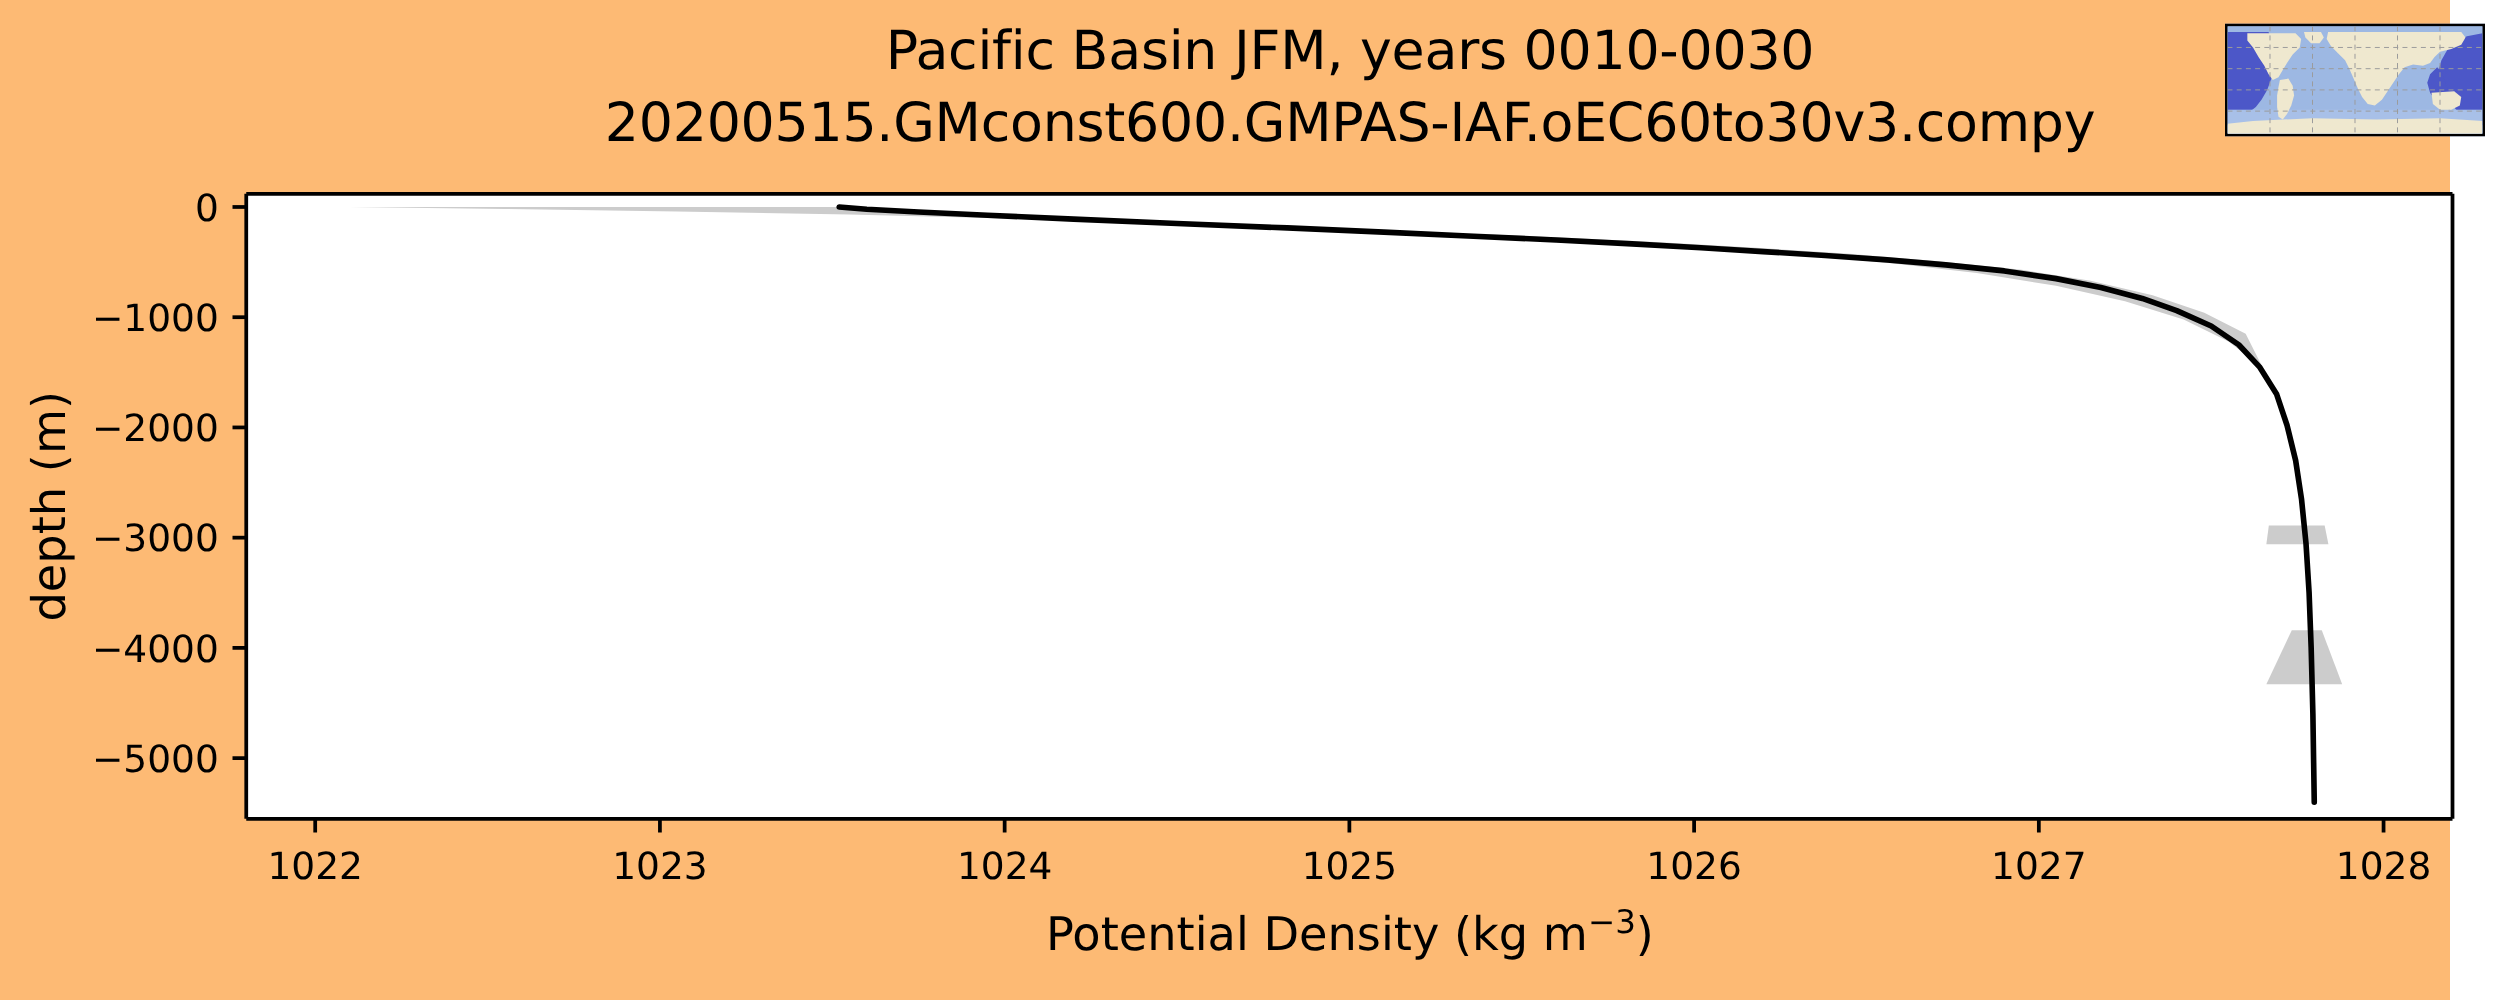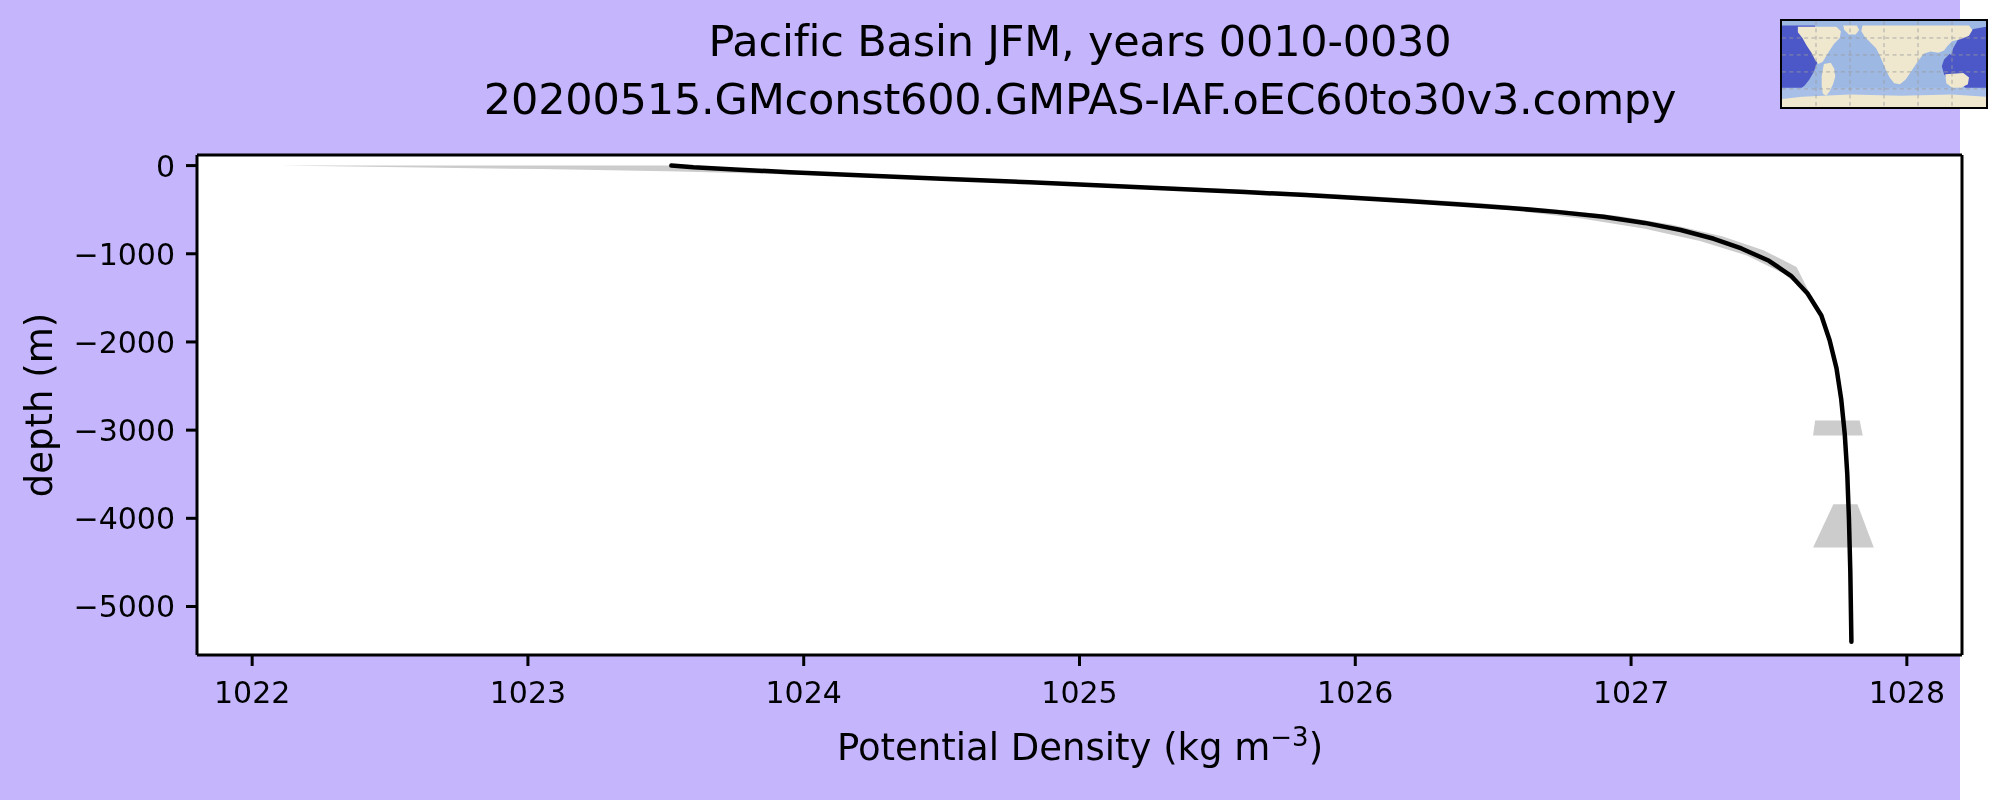--- a/index.html
+++ b/index.html
@@ -14,21 +14,21 @@
     font-family: "DejaVu Sans", sans-serif;
     color: #000000;
     overflow: hidden;
     position: relative;
   }
   #figure {
     position: absolute;
     left: 0; top: 0;
     width: 1960px;
     height: 800px;
-    background: #c4b5fd;
+    background: #fdba74;
   }
   .title-block {
     position: absolute;
     left: 0;
     top: 12px;
     width: 2160px;
     text-align: center;
     pointer-events: none;
   }
   .title-line {

